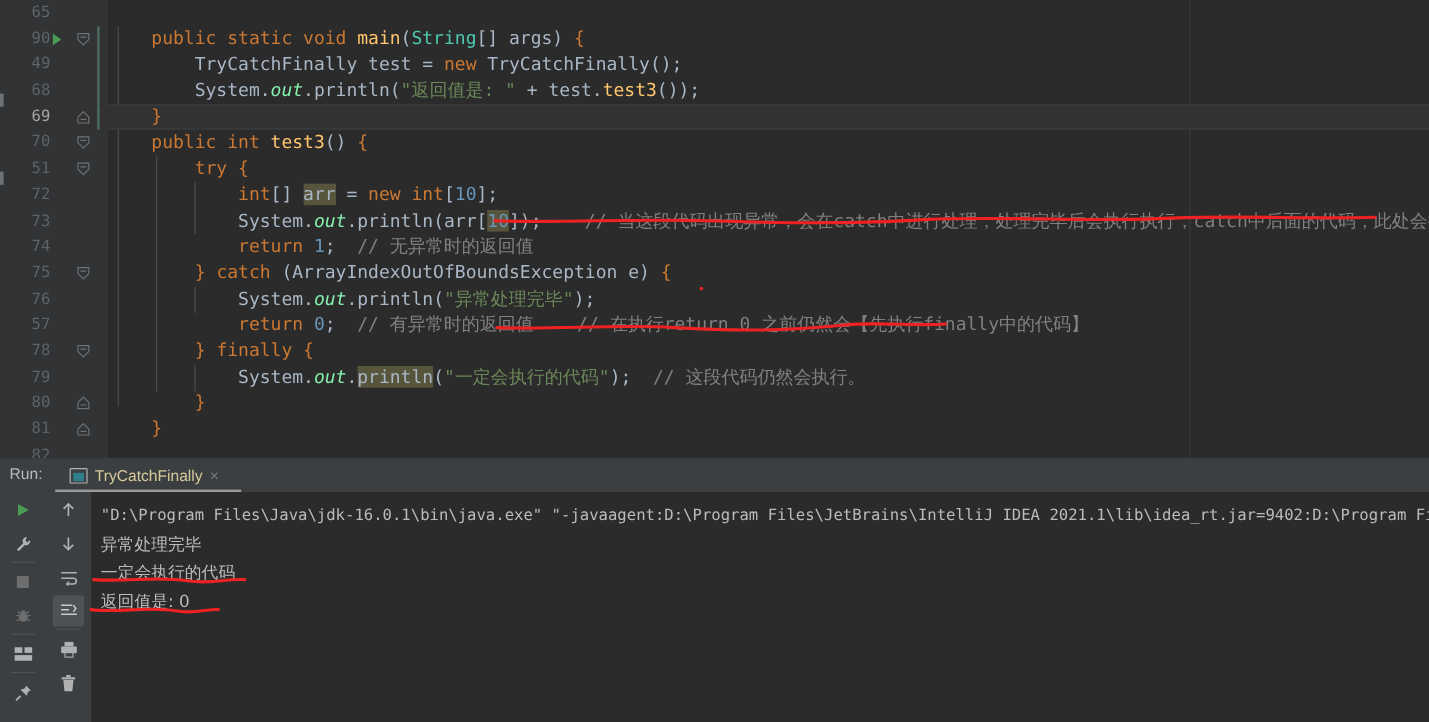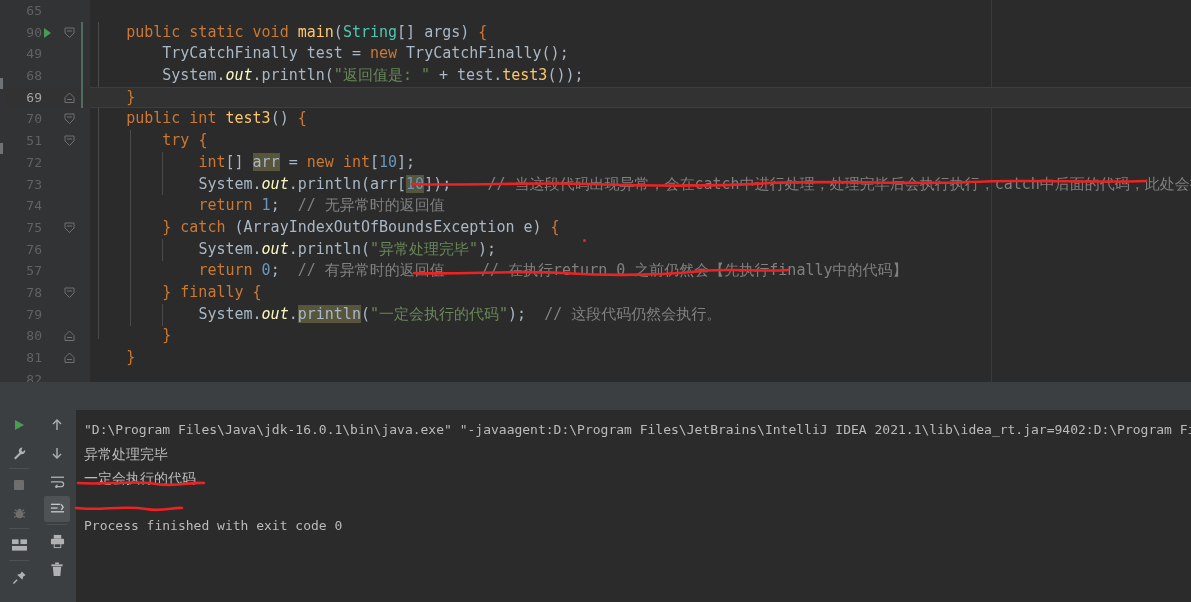--- a/index.html
+++ b/index.html
@@ -80,21 +80,21 @@
     position: absolute; width: 1px; background: #4B4B4B;
   }
 
   
   .kw   { color: #CC7832; }
   .meth { color: #FFC66D; }
   .str  { color: #6A8759; }
   .num  { color: #6897BB; text-align: right; }
   .cmt  { color: #808080; }
   .plain{ color: #A9B7C6; }
-  .field{ color: #fef9c3; font-style: italic; }
+  .field{ color: #86efac; font-style: italic; }
   .typet{ color: #4EC9B0; }
   .hl   { background: #57553C; }
 
   
   .pen { position: absolute; pointer-events: none; }
 
   
   #runpanel {
     position: absolute; left: 0; top: 382px; width: 1191px; height: 220px;
     background: #3C3F41;
@@ -364,20 +364,29 @@
     <svg class="pen" style="left:412px; top:265px;" width="380" height="14" viewBox="0 0 380 14">
       <path d="M2,8 C50,10 100,5 150,8 S240,11 290,6 C320,3 350,7 376,5" stroke="#EE2222" stroke-width="2.6" fill="none" stroke-linecap="round"></path>
     </svg>
 
     <div class="pen" style="left:583px; top:239px; width:3px; height:3px; background:#EE2222; border-radius:50%;"></div>
 
   </div>
 
   <div id="runpanel">
 
+    <div class="tabbar">
+      <div class="run-label">Run:</div>
+      <div class="tab">
+        <span class="tab-icon"></span>
+        <span class="tab-title">TryCatchFinally</span>
+        <span class="tab-close">×</span>
+      </div>
+      <div class="tab-underline"></div>
+    </div>
 
     <div class="tool-sep-v"></div>
 
     <div class="toolcol c1">
       <div class="tbtn" style="top:2px;">
         <svg width="14" height="14" viewBox="0 0 14 14">
             <polygon points="3,2 12,7 3,12" fill="#499C54"></polygon>
           </svg>
       </div>
       <div class="tbtn" style="top:30px;">
@@ -459,22 +468,22 @@
           <path d="M2.5,5 L11.5,5 L10.5,15 L3.5,15 Z" fill="#AFB1B3"></path>
         </svg>
       </div>
     </div>
 
     <div class="console">
       <div id="console-rows">
           <div class="cline">"D:\Program Files\Java\jdk-16.0.1\bin\java.exe" "-javaagent:D:\Program Files\JetBrains\IntelliJ IDEA 2021.1\lib\idea_rt.jar=9402:D:\Program Files</div>
           <div class="cline cline-cn"><span style="font-family:'DejaVu Sans',sans-serif;">异常处理完毕</span></div>
           <div class="cline cline-cn"><span style="font-family:'DejaVu Sans',sans-serif;">一定会执行的代码</span></div>
+          <div class="cline cline-cn"><span style="font-family:'DejaVu Sans',sans-serif;">返回值是</span>: 0</div>
           <div class="cline">&nbsp;</div>
-          <div class="cline">Process finished with exit code 0</div>
         </div>
     </div>
 
     <svg class="pen" style="left:76px; top:95px;" width="130" height="12" viewBox="0 0 130 12">
       <path d="M2,6 C30,8 55,3 80,7 C100,10 115,5 128,6" stroke="#EE2222" stroke-width="2.6" fill="none" stroke-linecap="round"></path>
     </svg>
     <svg class="pen" style="left:74px; top:120px;" width="110" height="12" viewBox="0 0 110 12">
       <path d="M2,6 C25,9 50,3 72,7 C88,10 100,5 108,6" stroke="#EE2222" stroke-width="2.6" fill="none" stroke-linecap="round"></path>
     </svg>
 

